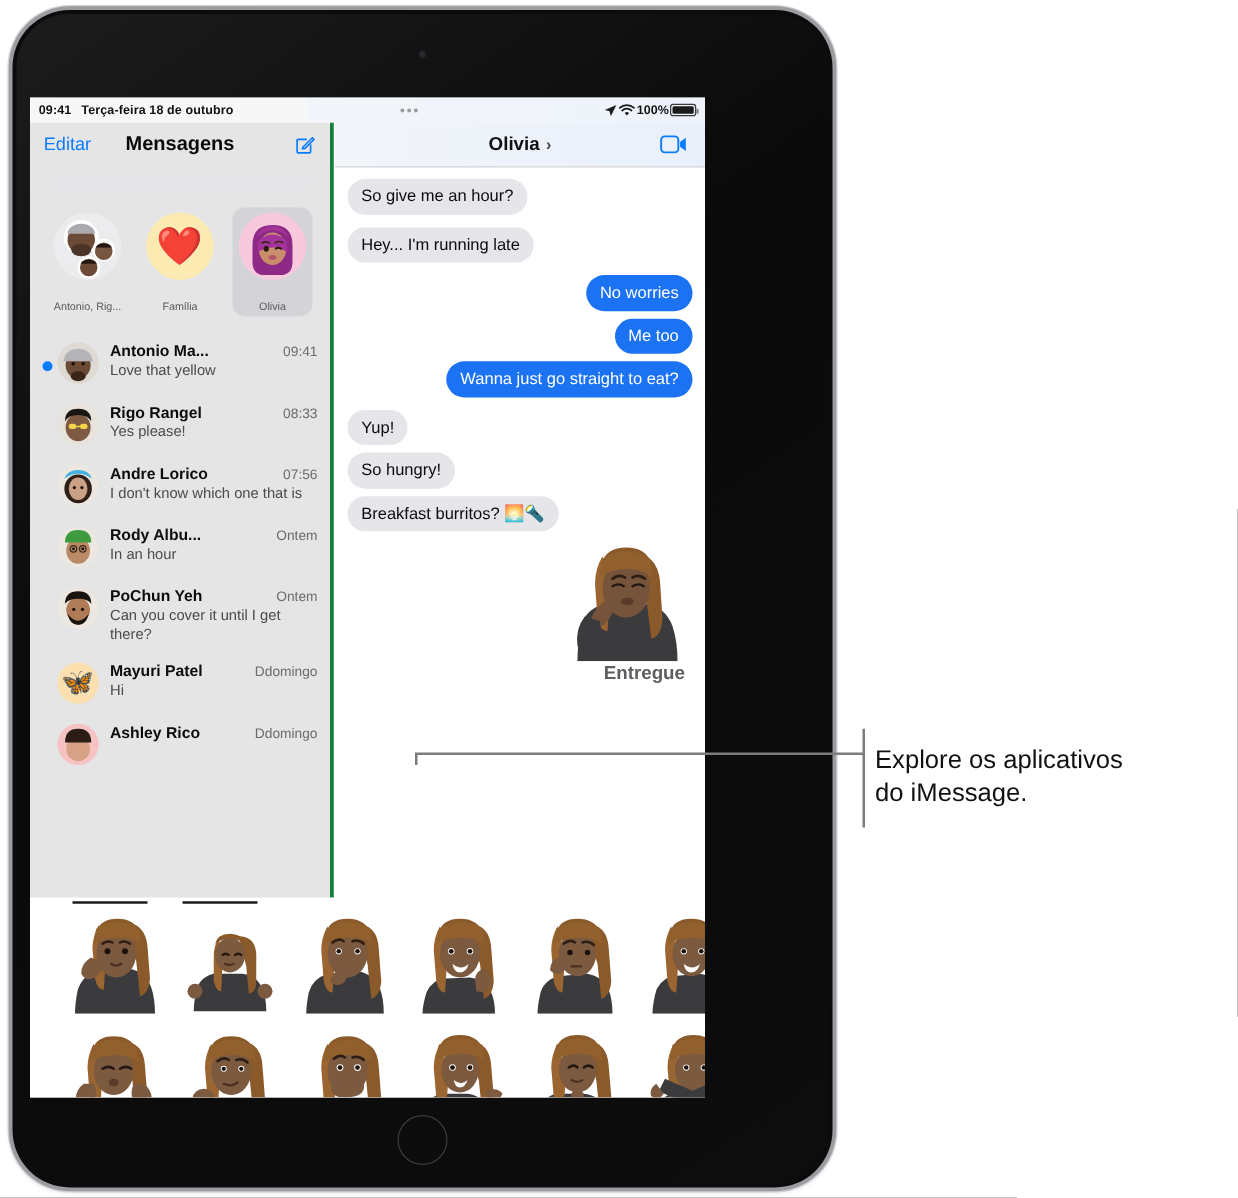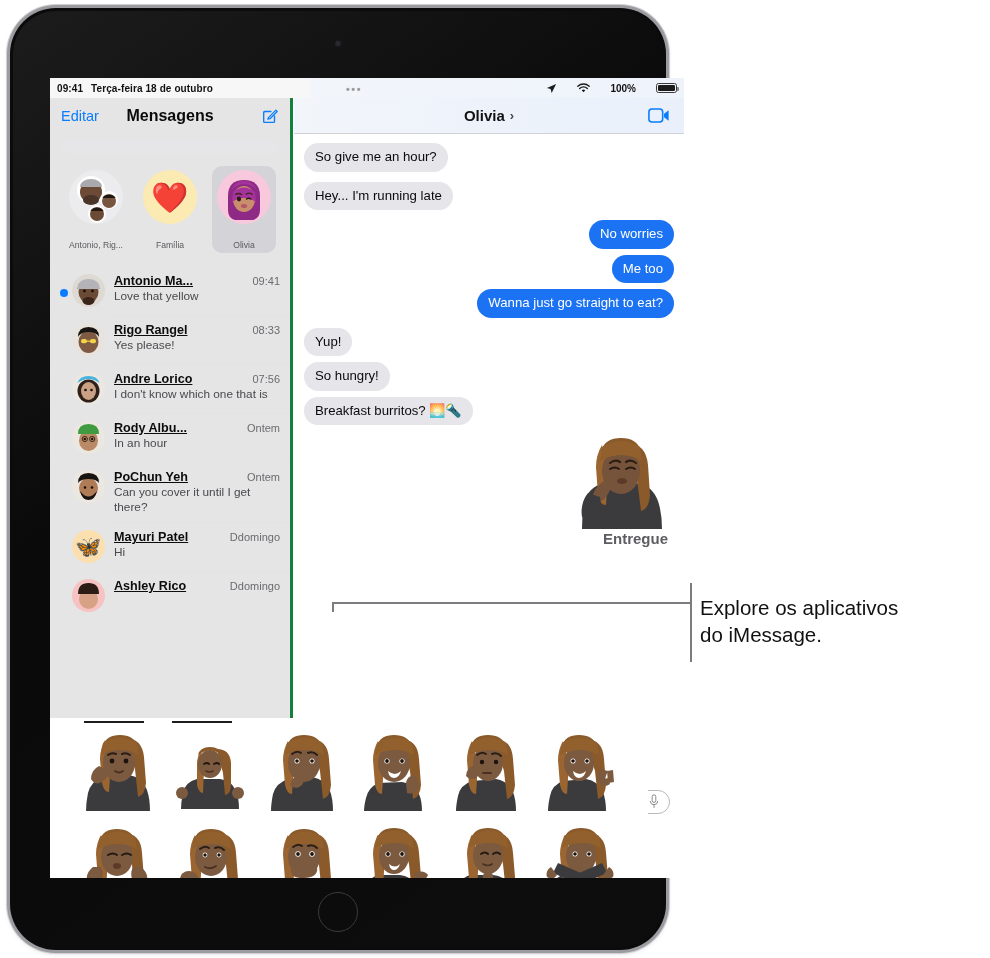--- a/index.html
+++ b/index.html
@@ -31,37 +31,37 @@
     background: #2a2a30; box-shadow: inset 0 0 2px #000;
   }
   .home-button {
     position: absolute; left: 50%; bottom: 18px; transform: translateX(-50%);
     width: 40px; height: 40px; border-radius: 50%;
     border: 1.4px solid #3a3a3a;
   }
 
   
   .screen {
-    position: absolute; left: 40px; top: 70px;
-    width: 634px; height: 800px;
+    position: absolute; left: 14px; top: 70px;
+    width: 540px; height: 800px;
     background: #ffffff; overflow: hidden;
   }
 
   
   .statusbar {
     position: absolute; left: 0; top: 0; width: 100%; height: 20px;
     display: flex; align-items: center;
     font-size: 10px; font-weight: bold; color: #111;
     background: linear-gradient(to right,#f7f7f7 0%,#f7f7f7 41%,#f2f5fa 41%,#eef3fb 100%);
     z-index: 9;
   }
   .sb-time { margin-left: 7px; letter-spacing: .1px; }
   .sb-date { margin-left: 8px; letter-spacing: .1px; }
   .sb-dots { position:absolute; left: 296px; top: 5px; color:#9a9a9a; font-size:11px; letter-spacing:1.5px;}
-  .sb-right { position: absolute; right: 7px; display: flex; align-items: center; gap: 20px; }
+  .sb-right { position: absolute; right: 7px; display: flex; align-items: center; gap: 1px; }
   .sb-pct { font-size: 10px; font-weight: bold; }
   .batt { width: 21px; height: 10px; border: 1.1px solid #3a3a3a; border-radius: 2.5px; position: relative; }
   .batt::after { content:""; position:absolute; right:-3px; top:3px; width:1.6px; height:4px; background:#8a8a8a; border-radius:0 1px 1px 0;}
   .batt i { position:absolute; inset:1.2px; background:#1b1b1b; border-radius:1.2px; display:block; }
 
   
   .sidebar {
     position: absolute; left: 0; top: 20px; width: 243px; bottom: 0;
     background: #e5e5e5; border-right: 3px solid #15803d; overflow: hidden;
   }
@@ -78,21 +78,21 @@
   .pin-av { width: 54px; height: 54px; border-radius: 50%; display:flex; align-items:center; justify-content:center; font-size: 30px; overflow:hidden; position:relative;}
   .pin-label { font-size: 8.6px; color: #5a5a5f; margin-top: 16px; white-space: nowrap; }
 
   .convlist { position: absolute; left: 0; right: 0; top: 168px; bottom: 0; overflow: hidden; }
   .conv { display: flex; align-items: flex-start; padding: 8px 10px 8px 0; position: relative; }
   .conv + .conv::before { content:""; position:absolute; left:57px; right:0; top:0; height:1px; background:#e3e3e5; }
   .conv-dot { width: 8px; height: 8px; border-radius: 50%; background: #0a7cff; position: absolute; left: 10px; top: 23px; }
   .conv-av { width: 33px; height: 33px; border-radius: 50%; margin-left: 22px; margin-right: 9px; flex: 0 0 33px; display:flex;align-items:center;justify-content:center;font-size:21px;overflow:hidden; }
   .conv-body { flex: 1; min-width: 0; }
   .conv-top { display: flex; align-items: baseline; }
-  .conv-name { font-size: 12.6px; font-weight: bold; color: #0c0c0c; white-space: nowrap; text-decoration: underline; }
+  .conv-name { font-size: 12.6px; font-weight: bold; color: #0c0c0c; white-space: nowrap; }
   .conv-time { font-size: 11px; color: #6b6b70; margin-left: auto; white-space: nowrap; }
   .conv-prev { font-size: 11.8px; color: #4a4a4f; line-height: 1.25; margin-top: 1px; }
 
   
   .chat { position: absolute; left: 244px; top: 20px; right: 0; bottom: 0; background: #fff; }
   .chat-nav {
     height: 36px; position: relative; display: flex; align-items: center; justify-content: center;
     background: linear-gradient(to right,#f2f5fa,#e9f0fb);
     border-bottom: 1px solid #d2d2d6;
   }

